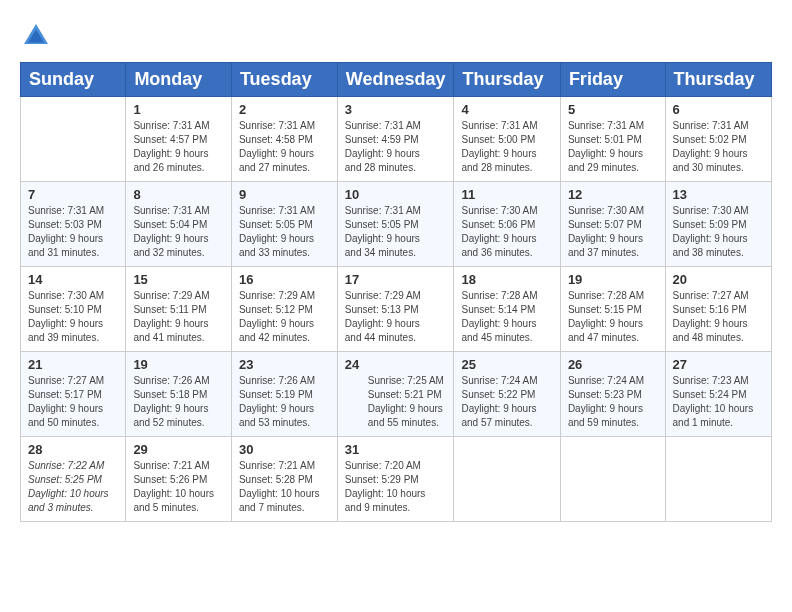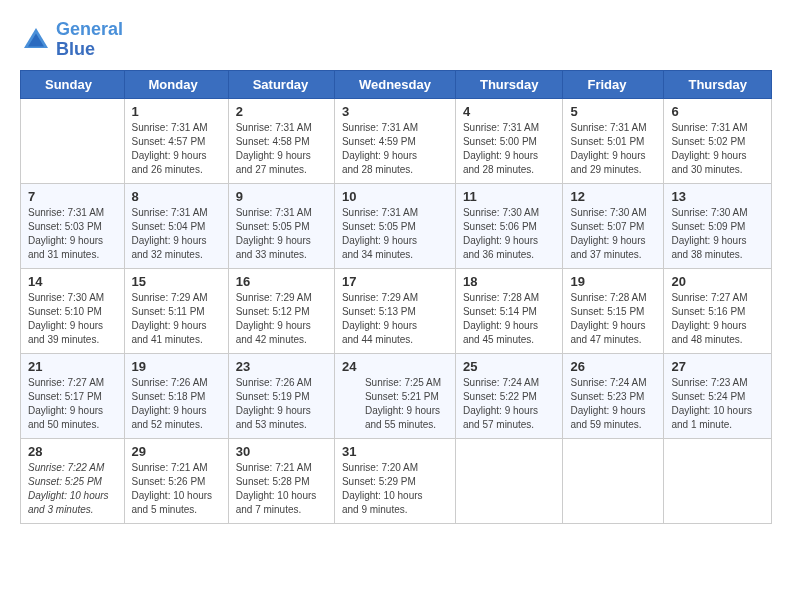--- a/index.html
+++ b/index.html
@@ -47,23 +47,23 @@
       color: #555;
     }
     .calendar {
       width: 100%;
       border-collapse: collapse;
       border: 1px solid #ccc;
     }
     .calendar th {
       background-color: #3a6ebf;
       color: white;
-      font-size: 13px;
+      font-size: 18px;
       font-weight: bold;
-      padding: 6px 24px;
+      padding: 6px 8px;
       text-align: left;
       border: 1px solid #2a5aaa;
     }
     .calendar td {
       vertical-align: top;
       padding: 5px 7px;
       border: 1px solid #ccc;
       width: 107px;
       min-height: 80px;
       font-size: 10.5px;
@@ -94,37 +94,33 @@
   </style>
 </head>
 <body>
 
 <div class="header">
   <div class="logo">
     <svg class="logo-icon" viewBox="0 0 40 40">
       <polygon points="20,5 35,30 5,30" fill="#4a90d9"></polygon>
       <polygon points="20,12 30,28 10,28" fill="#2a6abf"></polygon>
     </svg>
-    <div class="logo-text">
-      <div><span>General</span></div>
-      <div><span style="color:#3a6ebf">Blue</span></div>
-    </div>
   </div>
   <div class="title-block">
     <div class="main-title"></div>
     <div class="subtitle"></div>
   </div>
 </div>
 
 <table class="calendar">
   <thead>
     <tr>
     <th>Sunday</th>
         <th>Monday</th>
-        <th>Saturday</th>
+        <th>Tuesday</th>
         <th>Wednesday</th>
         <th>Thursday</th>
         <th>Friday</th>
         <th>Thursday</th>
       </tr>
   </thead>
   <tbody id="calendar-body">
   <tr class="week-row">
         <td class="empty-cell"></td>
         <td>

